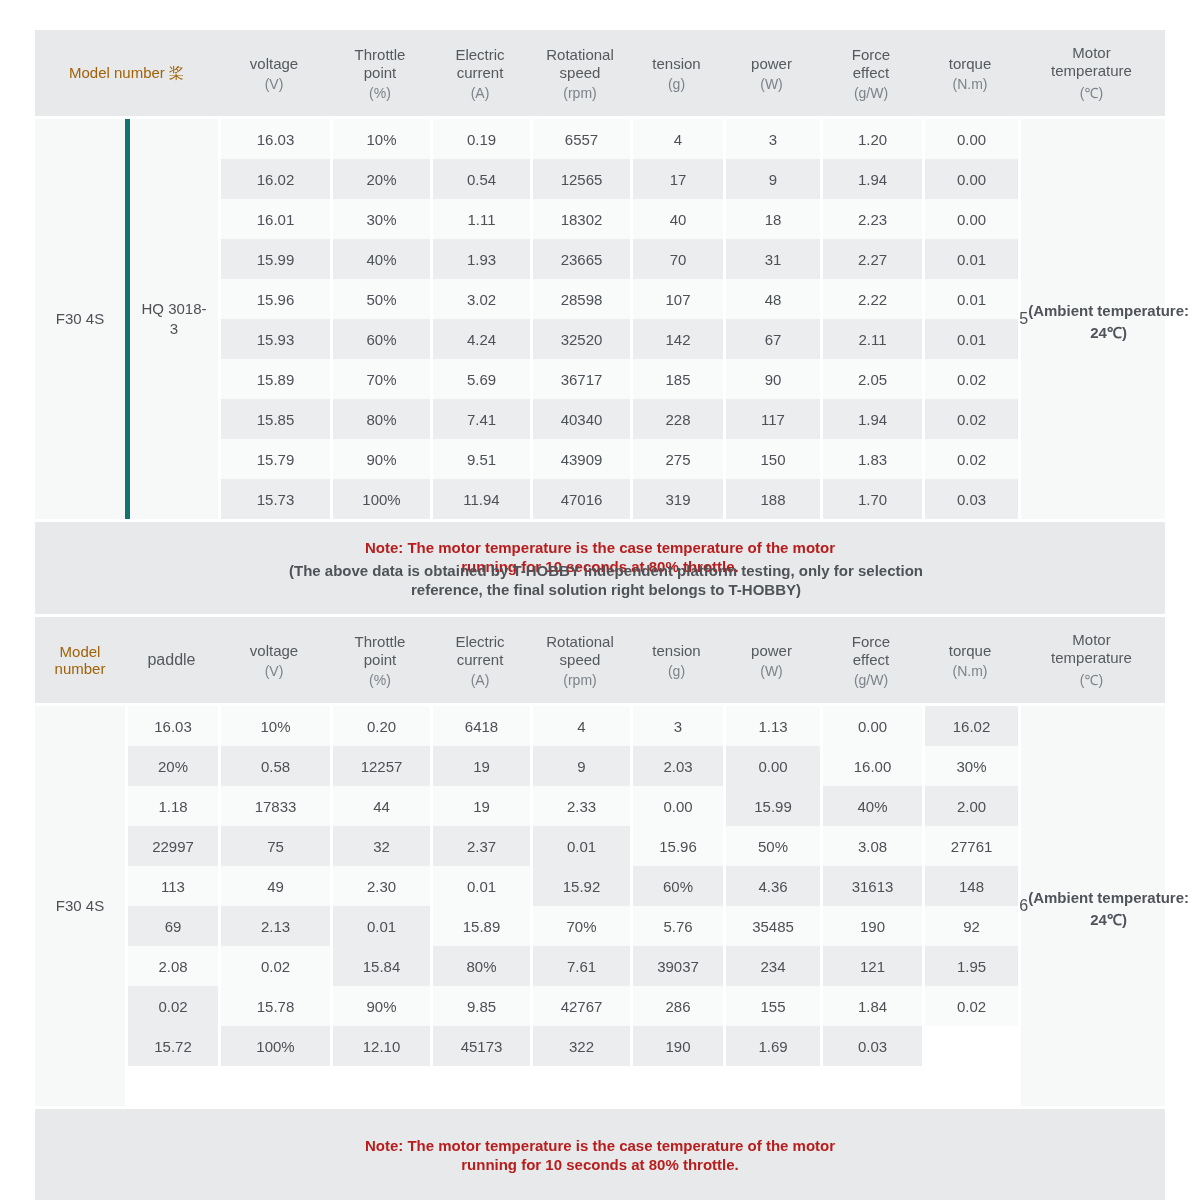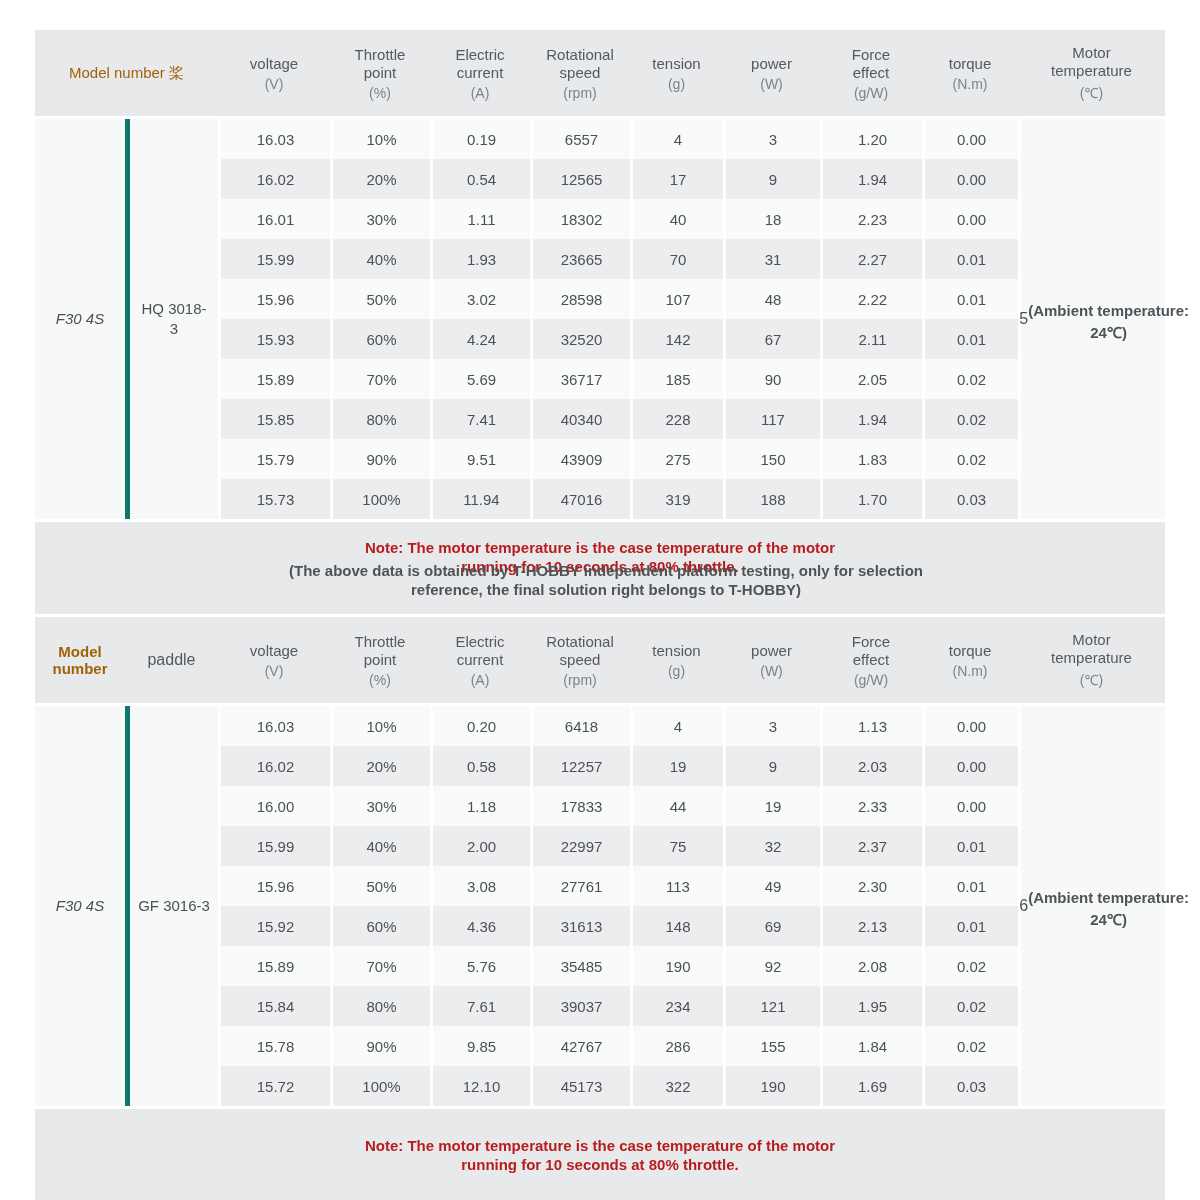--- a/index.html
+++ b/index.html
@@ -16,21 +16,21 @@
   .hmodel.span2{grid-column:1 / 3;}
   .hpaddle{font-size:16px;color:#55595e;text-align:center;}
   .tbody{display:grid;grid-template-columns:90px 93px 112px 100px 100px 100px 93px 97px 102px 96px 147px;
     grid-auto-rows:40px;margin-top:3px;}
   .cell{display:flex;align-items:center;justify-content:center;font-size:15px;color:#4d5156;
     border-left:3px solid #ffffff;}
   .r-even{background:#f9fafa;}
   .r-odd{background:#ecedee;}
   .side{grid-row:1 / 11;background:#f7f8f8;display:flex;align-items:center;justify-content:center;
     text-align:center;font-size:15px;color:#4d5156;white-space:pre-line;line-height:20px;}
-  .side.model{grid-column:1;border-left:none;font-style:italic;}
+  .side.model{grid-column:1;border-left:none;}
   .side.paddle{grid-column:2;border-left:5px solid #0f766e;}
   .side.temp{grid-column:11;border-left:3px solid #ffffff;flex-direction:row;}
   .temp-value{font-size:16px;color:#4d5156;}
   .temp-ambient{font-size:15px;font-weight:600;color:#50545a;white-space:pre;line-height:22px;
     margin-top:6px;text-align:center;}
   .note{background:#e7e9ea;margin-top:3px;min-height:80px;display:flex;flex-direction:column;
     align-items:center;justify-content:center;text-align:center;padding:6px 0;}
   .note-primary{font-size:15px;font-weight:700;color:#b91c1c;white-space:pre-line;line-height:19px;margin:1px;}
   .note-secondary{font-size:15px;font-weight:600;color:#4f5357;white-space:pre-line;line-height:19px;
     margin:-16px 0 0 12px;}
@@ -178,21 +178,21 @@
     <div class="note">
       <p class="note-primary">Note: The motor temperature is the case temperature of the motor
 running for 10 seconds at 80% throttle.</p>
       <p class="note-secondary">(The above data is obtained by T-HOBBY independent platform testing, only for selection
 reference, the final solution right belongs to T-HOBBY)</p>
     </div>
   </div>
 
   <div class="tbl">
     <div class="thead">
-      <div class="hmodel" style="white-space:pre-line;font-weight:bold;">Model
+      <div class="hmodel" style="white-space:pre-line;">Model
 number</div>
       <div class="hpaddle">paddle</div>
     <div class="hcell">
           <div class="hname">voltage</div>
           <div class="hunit">(V)</div>
         </div>
         <div class="hcell">
           <div class="hname">Throttle
 point</div>
           <div class="hunit">(%)</div>
@@ -225,21 +225,20 @@
           <div class="hunit">(N.m)</div>
         </div>
         <div class="hcell">
           <div class="hname">Motor
 temperature</div>
           <div class="hunit">(℃)</div>
         </div>
       </div>
     <div class="tbody">
       <div class="side model">F30 4S</div>
-      <div class="side paddle">GF 3016-3</div>
       <div class="side temp">
         <div class="temp-value">60.6</div>
         <div class="temp-ambient">(Ambient temperature:
 24℃)</div>
       </div>
     <div class="cell r-even">16.03</div>
         <div class="cell r-even">10%</div>
         <div class="cell r-even">0.20</div>
         <div class="cell r-even">6418</div>
         <div class="cell r-even">4</div>

